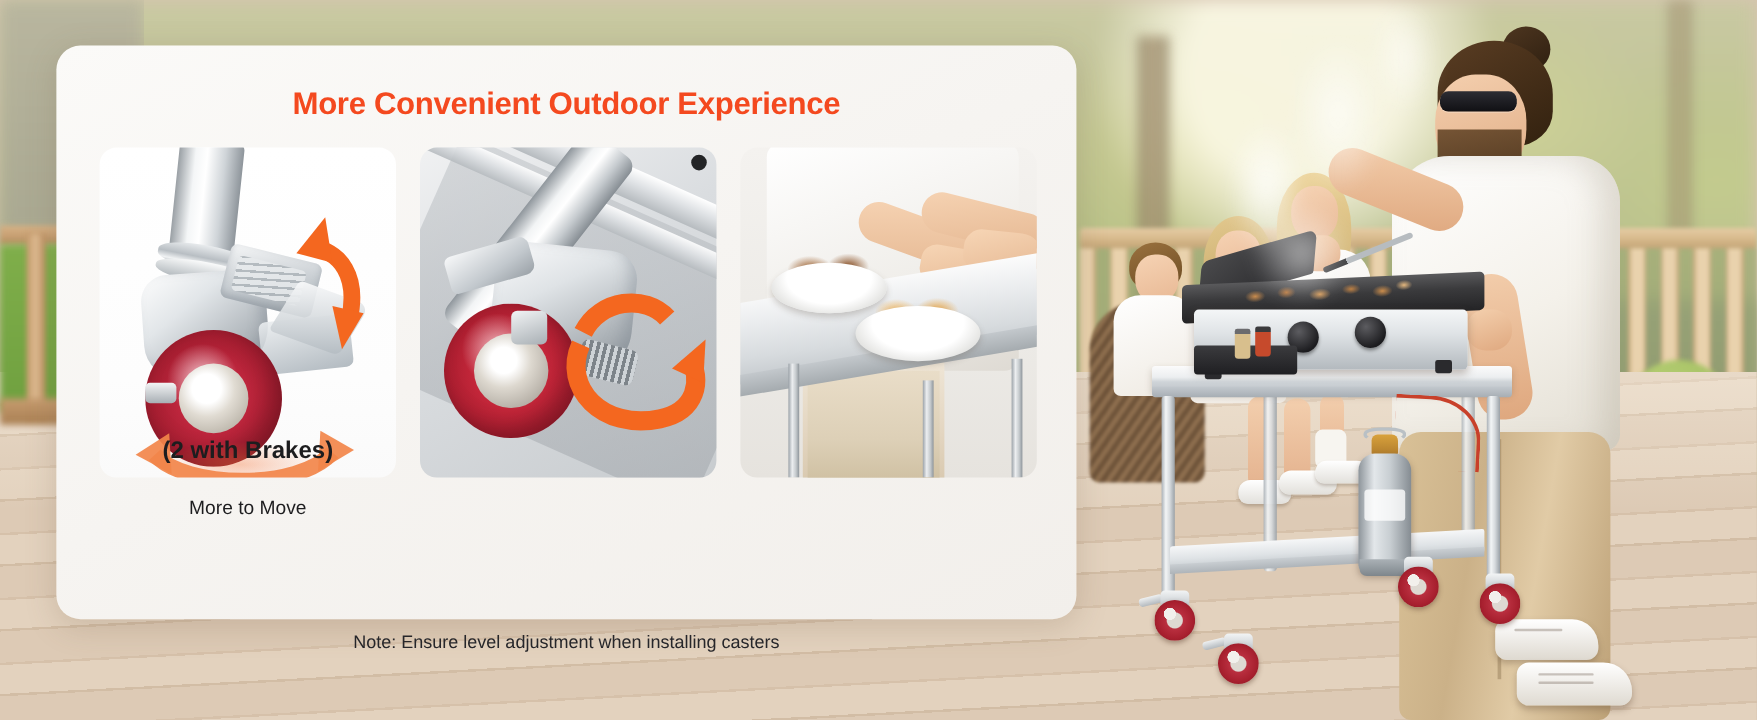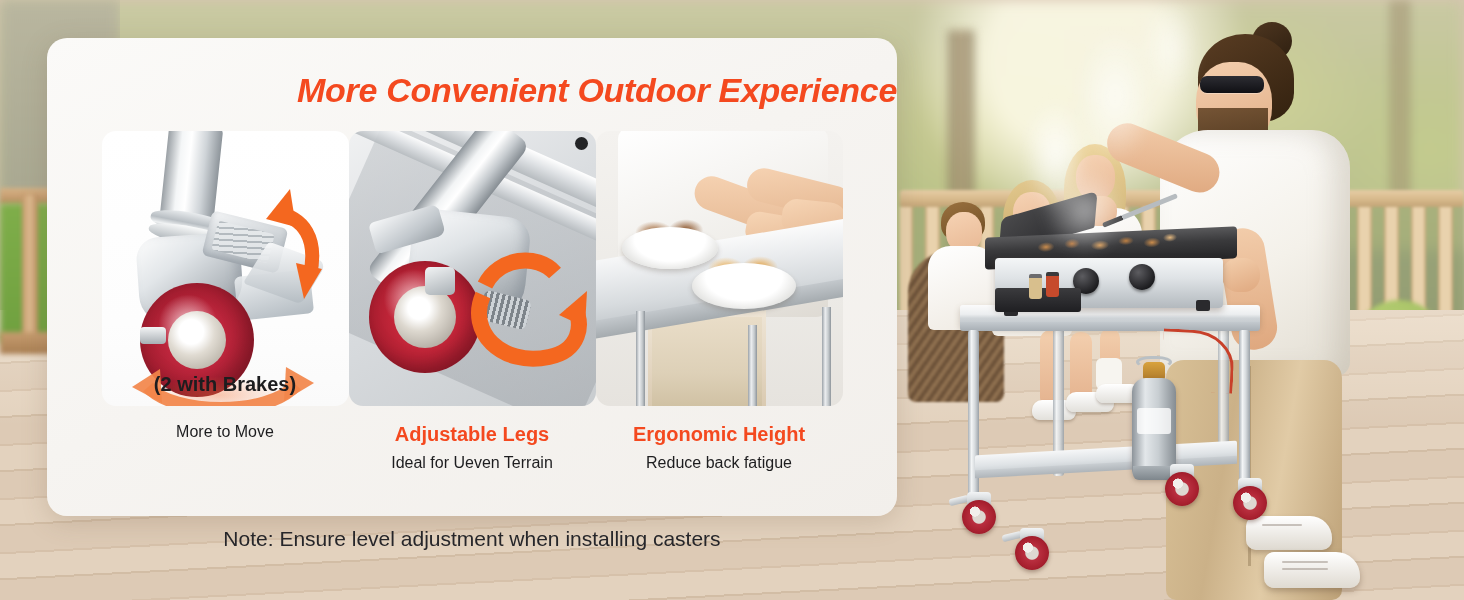--- a/index.html
+++ b/index.html
@@ -335,27 +335,26 @@
   .spice.s2 { left:1046px; top:272px; background:linear-gradient(180deg,#3a3a3c 0 18%, #c64a2c 18% 100%); }
 
   
   .card {
     position:absolute; left:47px; top:38px; width:850px; height:478px;
     background:linear-gradient(155deg,#fbfaf8 0%,#f6f4f1 48%,#f2efeb 100%);
     border-radius:20px;
     box-shadow:0 6px 26px rgba(120,96,74,.22);
   }
   .card-title {
-    margin:33px 0 0 0; text-align:right;
-    font-size:34px; font-weight:bold; letter-spacing:-.3px;
+    margin:33px 0 0 0; text-align:center;
+    font-size:26px; font-weight:bold; letter-spacing:-.3px;
     color:#f4491f;
-    font-style:italic;
   }
   .panels {
-    display:flex; gap:0; padding:21px 36px 0 36px; justify-content:center;
+    display:flex; gap:20px; padding:21px 36px 0 36px; 
   }
   .panel { width:247px; }
   .panel-img {
     position:relative; width:247px; height:275px; border-radius:14px; overflow:hidden;
     background:#ffffff;
   }
 
   
   .p1 { background:linear-gradient(180deg,#ffffff 0%,#fdfdfd 70%,#fafafa 100%); }
   .p1 .tube {
@@ -571,21 +570,21 @@
   .cap-title {
     font-size:20px; font-weight:bold; color:#f4491f; line-height:1.25;
   }
   .cap-sub {
     font-size:16px; color:#1d1d1f; margin-top:6px; line-height:1.25;
   }
 
   
   .note {
     position:absolute; left:47px; top:527px; width:850px;
-    text-align:center; font-size:21px; color:#26262a;
+    text-align:center; font-size:15px; color:#26262a;
   }
 </style>
 </head>
 <body>
 
 <div class="scene">
 
   <div class="bg-sky"></div>
   <div class="trunk t1"></div>
   <div class="trunk t2"></div>
@@ -778,24 +777,20 @@
         <svg class="arrow-svg" style="left:112px; top:130px;" width="130" height="130" viewBox="0 0 130 130">
           <path d="M22 34 C 6 70, 40 106, 88 96 C 118 90, 124 64, 112 44" stroke="#f4671f" stroke-width="16" fill="none" stroke-linecap="butt"></path>
           <polygon points="98,54 126,30 124,66" fill="#f4671f"></polygon>
         </svg>
         <svg class="arrow-svg" style="left:126px; top:118px;" width="90" height="56" viewBox="0 0 90 56">
           <path d="M10 36 C 24 8, 62 4, 80 24" stroke="#f4671f" stroke-width="16" fill="none" stroke-linecap="butt"></path>
         </svg>
 
         <div class="inpanel-label"></div>
       </div>
-      <div class="cap">
-        <div class="cap-title">Adjustable Legs</div>
-        <div class="cap-sub">Ideal for Ueven Terrain</div>
-      </div>
     </div>
 
     <div class="panel">
       <div class="panel-img p3">
         <div class="apron"></div>
         <div class="apron-skirt"></div>
         <div class="arm-l"></div>
         <div class="arm-r"></div>
         <div class="dough"></div>
         <div class="hand-l"></div>
@@ -807,22 +802,18 @@
         <div class="bread-dk"></div>
         <div class="bowl bowl1"></div>
         <div class="bread-lt"></div>
         <div class="bowl bowl2"></div>
         <div class="leg lg1"></div>
         <div class="leg lg2"></div>
         <div class="leg lg3"></div>
 
         <div class="inpanel-label"></div>
       </div>
-      <div class="cap">
-        <div class="cap-title">Ergonomic Height</div>
-        <div class="cap-sub">Reduce back fatigue</div>
-      </div>
     </div>
 
   </div>
 </div>
 
 <div class="note">Note: Ensure level adjustment when installing casters</div>
 
 </body></html>

